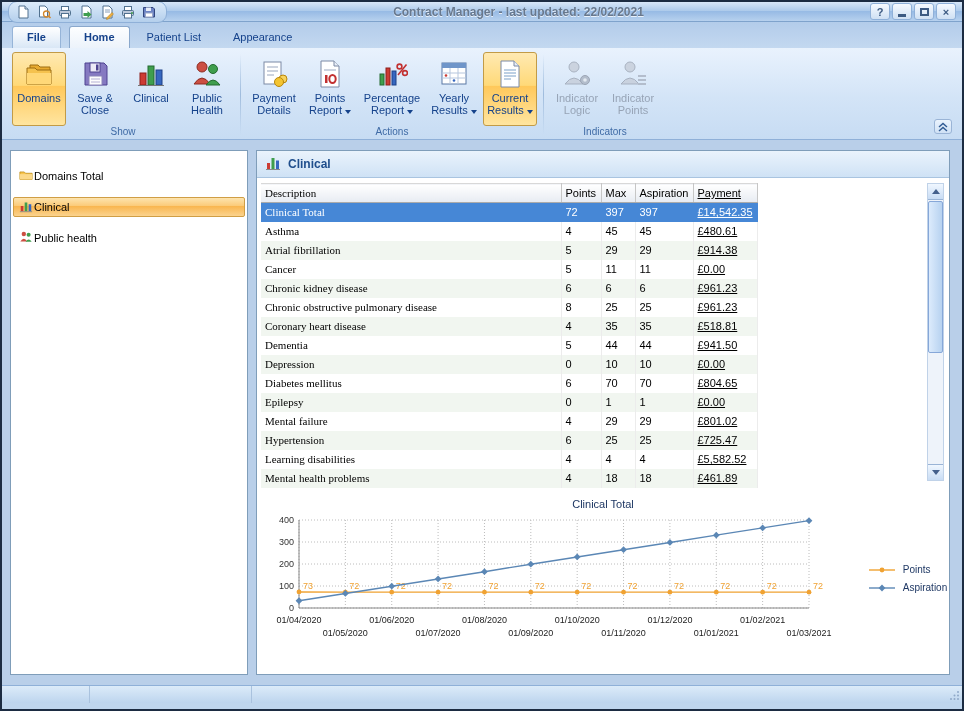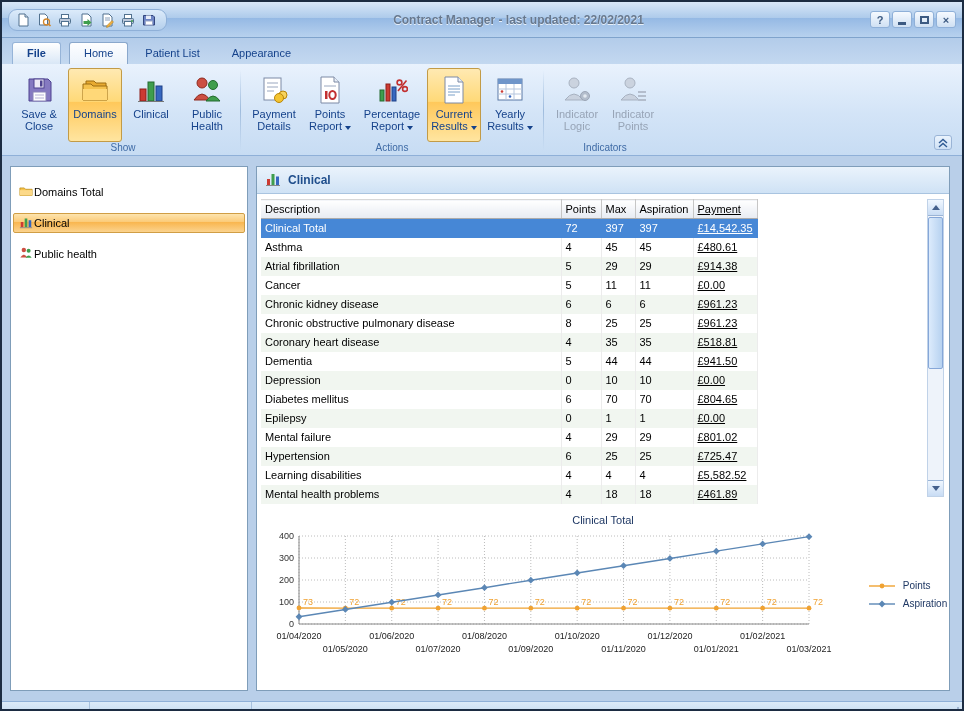--- a/index.html
+++ b/index.html
@@ -1,33 +1,33 @@
 <!DOCTYPE html>
 <html><head>
 <meta charset="utf-8">
 <style>
   *{margin:0;padding:0;box-sizing:border-box;}
   html,body{width:964px;height:711px;background:#fff;font-family:"Liberation Sans",sans-serif;}
   .window{position:relative;width:964px;height:711px;border:2px solid #1c2c42;background:#bfd6ee;overflow:hidden;}
 
   
-  .titlebar{height:36px;background:linear-gradient(#d8e7f8,#aecbeb 45%,#95b9e4 46%,#b7d1ee);display:flex;align-items:center;padding:0 6px;border-bottom:1px solid #7fa3cc;justify-content:space-between;}
+  .titlebar{height:20px;background:linear-gradient(#d8e7f8,#aecbeb 45%,#95b9e4 46%,#b7d1ee);display:flex;align-items:center;padding:0 6px;border-bottom:1px solid #7fa3cc;justify-content:space-between;}
   .qat{display:flex;gap:2px;align-items:center;background:linear-gradient(#dcebfa,#b4cfec);border:1px solid #8fb0d8;border-radius:9px;padding:1px 8px 1px 4px;}
   .qbtn{width:19px;height:18px;display:flex;align-items:center;justify-content:center;border-radius:3px;}
   .title{flex:1;text-align:center;font-size:12px;font-weight:bold;color:#67788e;text-shadow:0 1px 0 rgba(255,255,255,.75);white-space:nowrap;overflow:hidden;}
   .winbtns{display:flex;gap:2px;}
   .winbtn{width:20px;height:17px;font-size:11px;font-weight:bold;color:#3c5a82;display:flex;align-items:center;justify-content:center;border:1px solid #8fb0d8;border-radius:3px;background:linear-gradient(#f6faff,#cfe0f3);}
   .glyph-min{width:8px;height:3px;background:#3c5a82;margin-top:7px;}
   .glyph-max{width:9px;height:8px;border:2px solid #3c5a82;}
 
   
   .tabstrip{height:26px;display:flex;align-items:flex-end;padding:0 0 0 10px;gap:2px;background:linear-gradient(#b3cceা 0%,#bcd2ec 100%);background:linear-gradient(#b3ccea,#c3d8f0);}
   .tab{padding:4px 14px 5px;font-size:11px;color:#15428b;border:1px solid transparent;border-bottom:none;border-radius:3px 3px 0 0;white-space:nowrap;}
   .tab.file{background:linear-gradient(#ffffff,#d9e7f6);border-color:#96b4d8;font-weight:bold;margin-right:6px;text-align:center;}
-  .tab.active{background:linear-gradient(#fdfeff,#ecf3fb);border-color:#8aa8cc;font-weight:normal;}
+  .tab.active{background:linear-gradient(#fdfeff,#ecf3fb);border-color:#8aa8cc;font-weight:bold;}
 
   
   .ribbon{height:92px;background:linear-gradient(#e9f2fd,#d3e4f7 55%,#c7dcf3);border-bottom:1px solid #8fb0d8;display:flex;align-items:stretch;padding:2px 6px 0;position:relative;}
   .rgroup{display:flex;flex-direction:column;}
   .rbuttons{flex:1;display:flex;align-items:flex-start;gap:2px;padding:2px 4px 0;}
   .rgrouplabel{height:15px;text-align:center;font-size:10px;color:#3e6aa5;}
   .rsep{width:1px;align-self:stretch;margin:4px 2px;background:linear-gradient(rgba(255,255,255,0),#9fbcdd 50%,rgba(255,255,255,0));}
   .rbtn{width:54px;height:74px;display:flex;flex-direction:column;align-items:center;padding:3px 1px;border:1px solid transparent;border-radius:3px;font-size:11px;color:#15428b;text-align:center;line-height:12px;cursor:default;}
   .rbtn.wide{width:66px;}
   .rbtn .ricon{height:36px;display:flex;align-items:center;justify-content:center;}
@@ -42,21 +42,21 @@
   .sideitem{display:flex;align-items:center;gap:1px;height:20px;padding:0 5px;font-size:11px;color:#000;margin:11px 2px;border:1px solid transparent;border-radius:2px;}
   .sideitem.selected{background:linear-gradient(#fde4ae,#fbca77 45%,#f9b64f 46%,#fbd38e);border-color:#d09e45;}
 
   .main{position:absolute;left:254px;top:10px;right:12px;bottom:10px;background:#fff;border:1px solid #7f9db9;display:flex;flex-direction:column;}
   .panelheader{height:27px;display:flex;align-items:center;gap:7px;padding:0 8px;background:linear-gradient(#eaf3fc,#cfe2f5);border-bottom:1px solid #a9c4e0;font-size:12px;font-weight:bold;color:#1f4e8c;}
 
   .tablearea{position:relative;height:312px;padding:5px 26px 0 4px;}
   table.grid{border-collapse:collapse;font-size:11px;color:#000;table-layout:fixed;}
   .grid th{background:linear-gradient(#ffffff,#e7ebf2);border-right:1px solid #c6c6c6;border-bottom:1px solid #ababab;border-top:1px solid #d8d8d8;font-weight:normal;text-align:left;padding:2px 4px;height:19px;}
   .grid td{padding:2px 4px;height:19px;border-right:1px solid #ececec;overflow:hidden;white-space:nowrap;}
-  .grid .col0{width:300px;}
+  .grid .col0{width:300px;font-family:Liberation Serif, serif;}
   .grid .col1{width:40px;}
   .grid .col2{width:34px;}
   .grid .col3{width:58px;}
   .grid .col4{width:62px;text-decoration:underline;}
   .grid tbody tr:nth-child(odd):not(.sel){background:#f1f6f0;}
   .grid tbody tr.sel{background:#4687d6;color:#fff;}
   .grid tbody tr.sel td{border-right-color:#4687d6;}
 
   
   .vscroll{position:absolute;top:5px;right:5px;width:17px;height:298px;background:#eef3fa;border:1px solid #c0d2e8;}
@@ -157,43 +157,43 @@
   <div class="tabstrip">
     <span class="tab file"><span>File</span></span>
     <span class="tab active"><span>Home</span></span>
     <span class="tab"><span>Patient List</span></span>
     <span class="tab"><span>Appearance</span></span>
   </div>
 
   <div class="ribbon">
     <div class="rgroup">
       <div class="rbuttons">
+        <div class="rbtn active">
+          <span class="ricon">
+              <svg width="32" height="32" viewBox="0 0 32 32">
+                <path d="M7 7h8l2 2h10v5H7z" fill="#e8aa30" stroke="#9c6d12"></path>
+                <path d="M4 10h8l2 2h14v14H4z" fill="#f5c24e" stroke="#9c6d12"></path>
+                <path d="M4 15h24v11H4z" fill="#ffd878"></path>
+              </svg>
+            </span>
+          <span class="rlabel"><span>Domains</span></span>
+        </div>
         <div class="rbtn">
           <span class="ricon">
               <svg width="32" height="32" viewBox="0 0 32 32">
                 <path d="M6 5h19l3 3v19H6z" fill="#8579c1" stroke="#4f4390"></path>
                 <rect x="11" y="5" width="10" height="9" fill="#ece9f6" stroke="#4f4390"></rect>
                 <rect x="17" y="6.5" width="2.5" height="6" fill="#4f4390"></rect>
                 <rect x="10" y="18" width="13" height="9" fill="#fdfdfd" stroke="#8a84b8"></rect>
                 <line x1="12" y1="21" x2="21" y2="21" stroke="#b5b0d4"></line>
                 <line x1="12" y1="24" x2="21" y2="24" stroke="#b5b0d4"></line>
               </svg>
             </span>
           <span class="rlabel"><span>Save &amp; Close</span></span>
         </div>
-        <div class="rbtn active">
-          <span class="ricon">
-              <svg width="32" height="32" viewBox="0 0 32 32">
-                <path d="M7 7h8l2 2h10v5H7z" fill="#e8aa30" stroke="#9c6d12"></path>
-                <path d="M4 10h8l2 2h14v14H4z" fill="#f5c24e" stroke="#9c6d12"></path>
-                <path d="M4 15h24v11H4z" fill="#ffd878"></path>
-              </svg>
-            </span>
-          <span class="rlabel"><span>Domains</span></span>
-        </div>
         <div class="rbtn">
           <span class="ricon">
               <svg width="32" height="32" viewBox="0 0 32 32">
                 <rect x="5" y="15" width="6" height="12" fill="#cc3b33" stroke="#8e1f1a"></rect>
                 <rect x="13" y="8" width="6" height="19" fill="#3f9e4d" stroke="#246b30"></rect>
                 <rect x="21" y="12" width="6" height="15" fill="#3667c0" stroke="#1f4187"></rect>
                 <line x1="3" y1="27.5" x2="29" y2="27.5" stroke="#777"></line>
               </svg>
             </span>
           <span class="rlabel"><span>Clinical</span></span>
@@ -247,48 +247,48 @@
               <svg width="32" height="32" viewBox="0 0 32 32">
                 <rect x="4" y="16" width="4" height="11" fill="#3f9e4d" stroke="#246b30"></rect>
                 <rect x="10" y="10" width="4" height="17" fill="#cc3b33" stroke="#8e1f1a"></rect>
                 <rect x="16" y="13" width="4" height="14" fill="#3667c0" stroke="#1f4187"></rect>
                 <circle cx="23.5" cy="8.5" r="2.4" fill="none" stroke="#c23030" stroke-width="1.6"></circle>
                 <circle cx="29" cy="15" r="2.4" fill="none" stroke="#c23030" stroke-width="1.6"></circle>
                 <line x1="22" y1="17" x2="30.5" y2="6.5" stroke="#c23030" stroke-width="1.6"></line>
               </svg>
             </span>
           <span class="rlabel"><span>Percentage Report</span><span class="drop"></span></span>
-        </div>
-        <div class="rbtn active">
-          <span class="ricon">
-              <svg width="32" height="32" viewBox="0 0 32 32">
-                <path d="M7 3h13l5 5v21H7z" fill="#fff" stroke="#7d8aa5"></path>
-                <path d="M20 3v5h5" fill="#e8eef7" stroke="#7d8aa5"></path>
-                <line x1="10" y1="12" x2="22" y2="12" stroke="#7aa0c8"></line>
-                <line x1="10" y1="15" x2="22" y2="15" stroke="#7aa0c8"></line>
-                <line x1="10" y1="18" x2="22" y2="18" stroke="#7aa0c8"></line>
-                <line x1="10" y1="21" x2="17" y2="21" stroke="#7aa0c8"></line>
-              </svg>
-            </span>
-          <span class="rlabel"><span>Current Results</span><span class="drop"></span></span>
         </div>
         <div class="rbtn">
           <span class="ricon">
               <svg width="32" height="32" viewBox="0 0 32 32">
                 <rect x="4" y="5" width="24" height="21" fill="#fff" stroke="#5b78a5"></rect>
                 <rect x="4" y="5" width="24" height="5" fill="#6f95c9"></rect>
                 <line x1="12" y1="10" x2="12" y2="26" stroke="#b6c6dd"></line>
                 <line x1="20" y1="10" x2="20" y2="26" stroke="#b6c6dd"></line>
                 <line x1="4" y1="15" x2="28" y2="15" stroke="#b6c6dd"></line>
                 <line x1="4" y1="20" x2="28" y2="20" stroke="#b6c6dd"></line>
                 <circle cx="8" cy="17.5" r="1.3" fill="#cc3b33"></circle>
                 <circle cx="16" cy="22.5" r="1.3" fill="#3667c0"></circle>
               </svg>
             </span>
           <span class="rlabel"><span>Yearly Results</span><span class="drop"></span></span>
+        </div>
+        <div class="rbtn active">
+          <span class="ricon">
+              <svg width="32" height="32" viewBox="0 0 32 32">
+                <path d="M7 3h13l5 5v21H7z" fill="#fff" stroke="#7d8aa5"></path>
+                <path d="M20 3v5h5" fill="#e8eef7" stroke="#7d8aa5"></path>
+                <line x1="10" y1="12" x2="22" y2="12" stroke="#7aa0c8"></line>
+                <line x1="10" y1="15" x2="22" y2="15" stroke="#7aa0c8"></line>
+                <line x1="10" y1="18" x2="22" y2="18" stroke="#7aa0c8"></line>
+                <line x1="10" y1="21" x2="17" y2="21" stroke="#7aa0c8"></line>
+              </svg>
+            </span>
+          <span class="rlabel"><span>Current Results</span><span class="drop"></span></span>
         </div>
       </div>
       <div class="rgrouplabel">Actions</div>
     </div>
 
     <div class="rsep"></div>
 
     <div class="rgroup">
       <div class="rbuttons">
         <div class="rbtn disabled">

